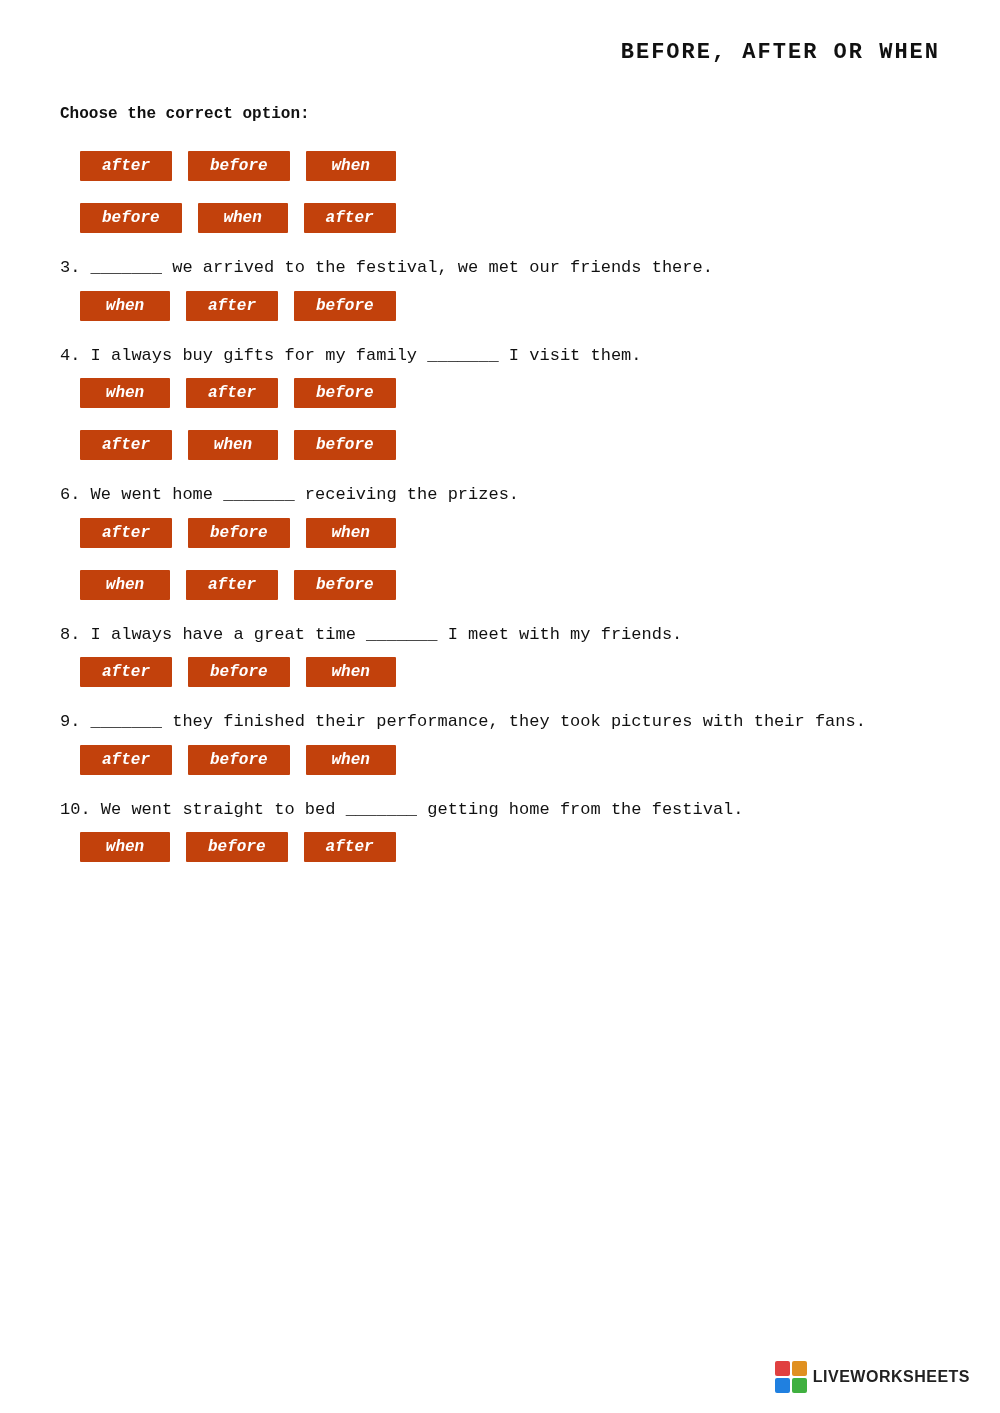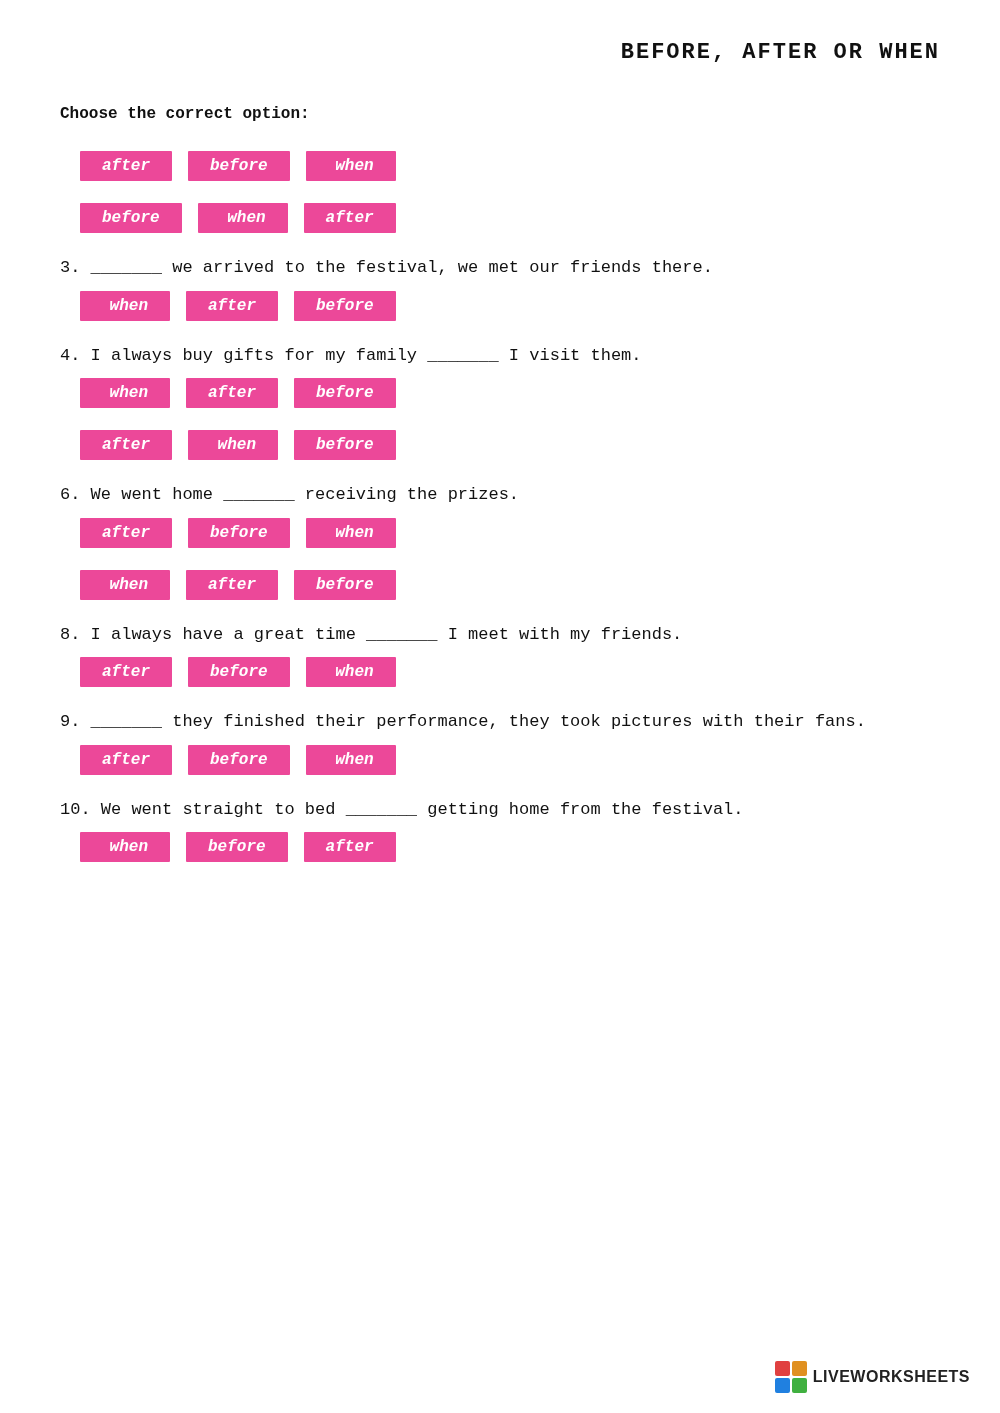--- a/index.html
+++ b/index.html
@@ -38,31 +38,31 @@
       font-family: 'Courier New', Courier, monospace;
     }
     .options-row {
       display: flex;
       flex-direction: row;
       gap: 16px;
       margin-left: 20px;
       margin-bottom: 6px;
     }
     .option-btn {
-      background: #ec4899;
+      background: #c2410c;
       color: #fff;
       border: none;
       padding: 6px 22px;
       font-size: 16px;
       font-family: 'Courier New', Courier, monospace;
       font-weight: bold;
       font-style: italic;
       cursor: pointer;
       min-width: 90px;
-      text-align: right;
+      text-align: center;
       border-radius: 1px;
     }
     .liveworksheets-logo {
       position: absolute;
       bottom: 20px;
       right: 30px;
       display: flex;
       align-items: center;
       gap: 6px;
       padding-left: 35px;

